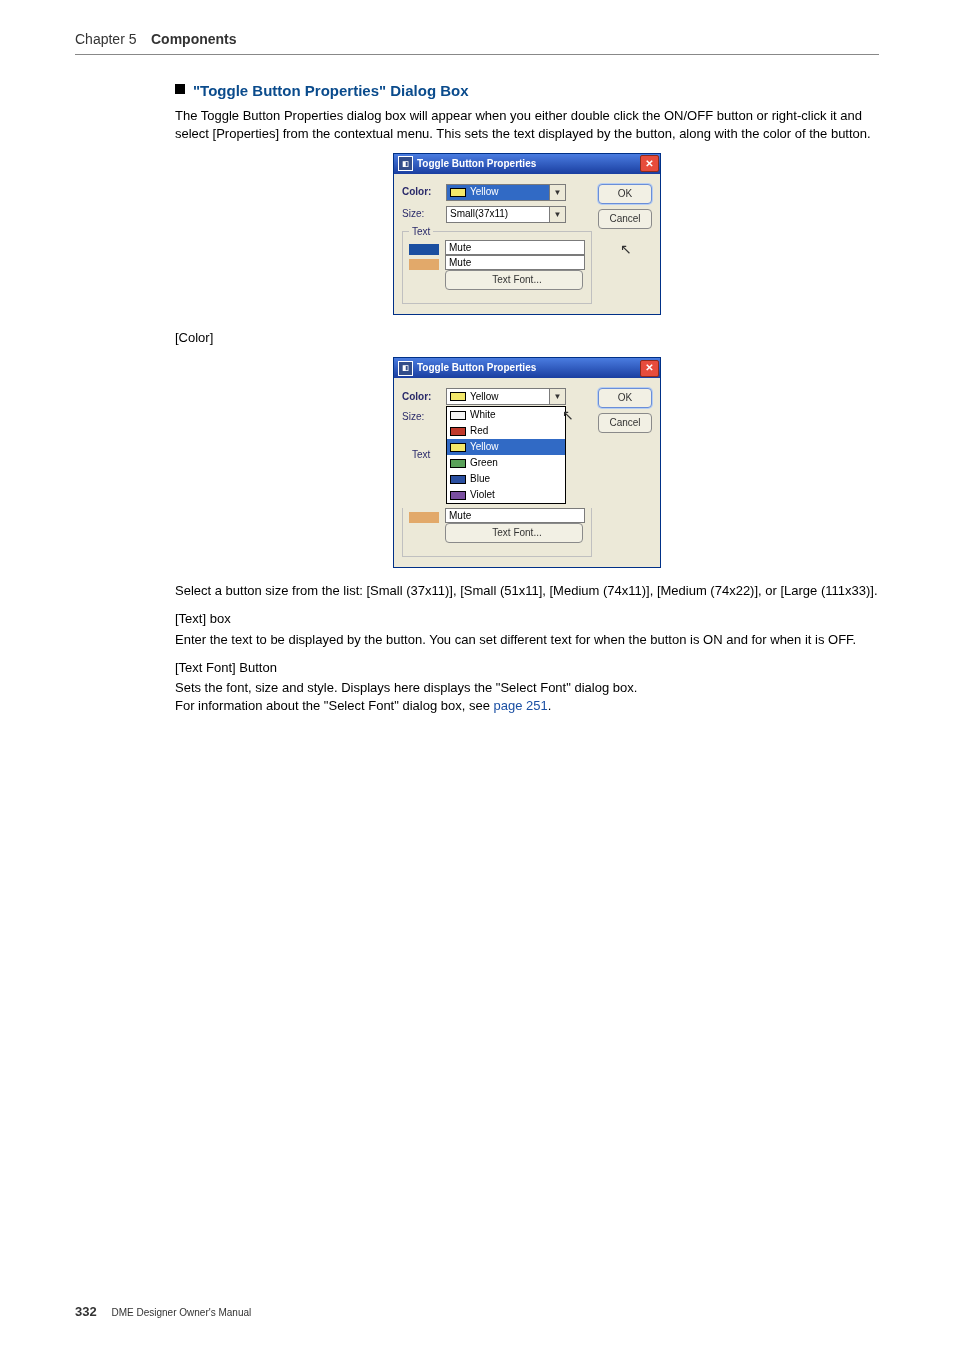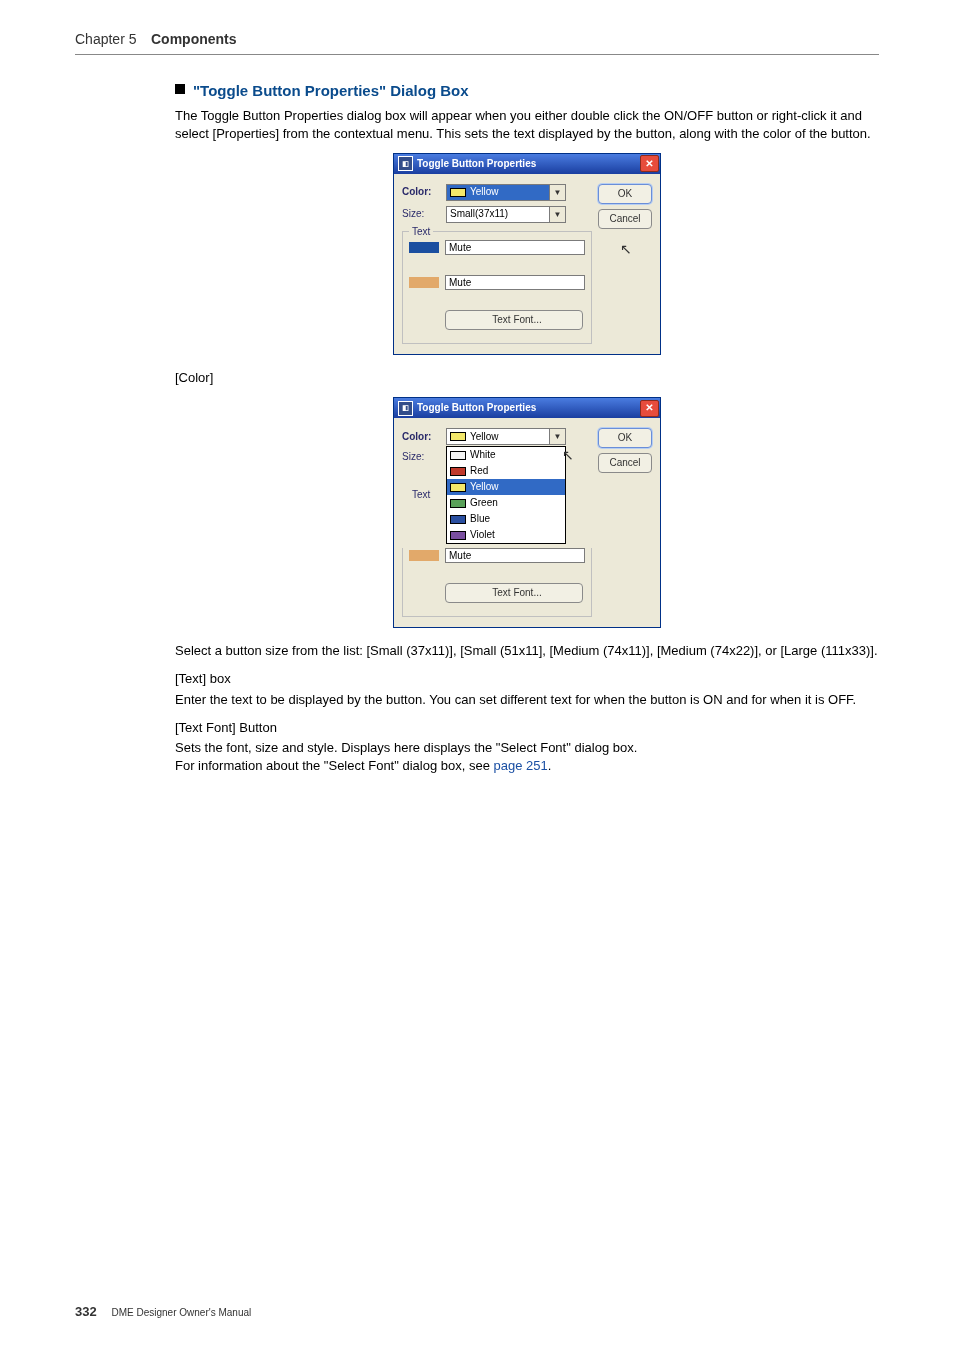--- a/index.html
+++ b/index.html
@@ -184,21 +184,21 @@
   .fieldset-label {
     position: absolute;
     top: -7px; left: 6px;
     background: #ece9d8;
     padding: 0 3px;
     font-size: 10px;
     color: #2a2a6a;
   }
   .preview-blue { width: 30px; height: 11px; background: #1b4fa0; display:inline-block; }
   .preview-orange { width: 30px; height: 11px; background: #e2a96a; display:inline-block; }
-  .text-input-area { display: flex; align-items: center; gap: 6px; margin-bottom: 20px;}
+  .text-input-area { display: flex; align-items: flex-end; gap: 6px; margin-bottom: 0;}
   .tin {
     flex:1;
     border: 1px solid #7b7b7b; background:#fff;
     height: 15px; font-size:10px; padding: 0 3px;
     box-sizing: border-box;
   }
   .textfontbtn {
     width: 138px;
     margin-left: 36px;
     padding-left: 6px;

